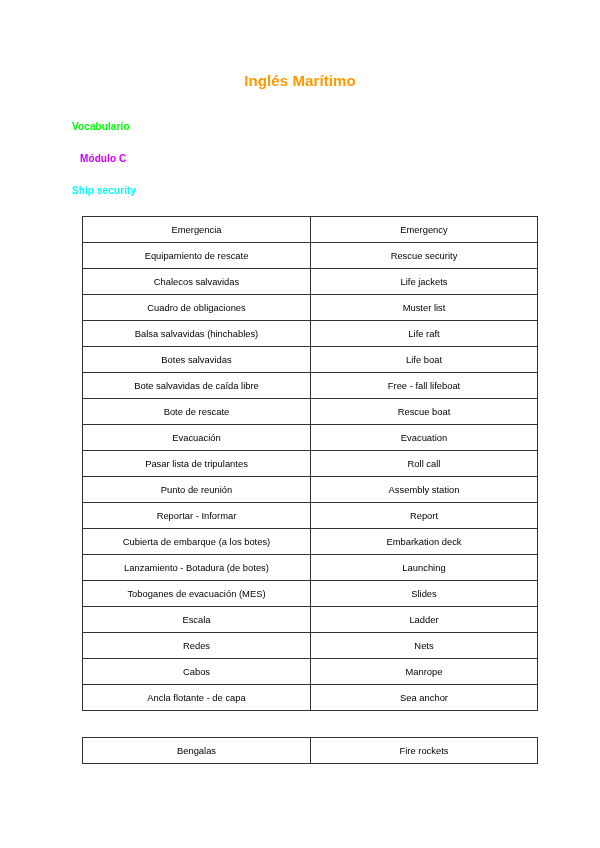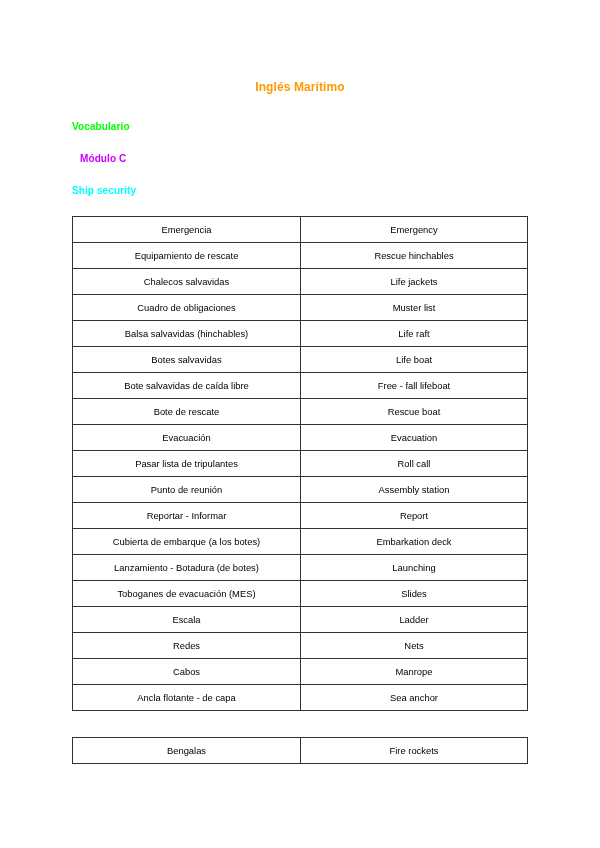--- a/index.html
+++ b/index.html
@@ -22,24 +22,24 @@
     height: 848px;
     box-sizing: border-box;
     padding: 0;
     background: #ffffff;
     position: relative;
   }
 
   
   .doc-title {
     text-align: center;
-    font-size: 12px;
+    font-size: 15px;
     font-weight: bold;
     color: #ff9900;
-    margin: 8px;
+    margin: 0;
     padding: 0;
     position: absolute;
     left: 0;
     right: 0;
     top: 72px;
     letter-spacing: 0.1px;
   }
 
   .sub-heading {
     position: absolute;
@@ -51,21 +51,21 @@
     letter-spacing: 0.1px;
     white-space: nowrap;
   }
   .sub-heading.h-vocabulario { top: 121px; color: #00ff00; }
   .sub-heading.h-modulo      { top: 153px; color: #cc00ff; padding-left: 8px; }
   .sub-heading.h-shipsec     { top: 185px; color: #00ffff; }
 
   
   .vocab-table {
     position: absolute;
-    left: 72px;
+    left: 82px;
     width: 455px;
     border-collapse: collapse;
     table-layout: fixed;
     background: #86efac;
     padding-left: 20px;
   }
   .vocab-table.main-table { top: 216px; }
   .vocab-table.extra-table { top: 737px; border-radius: 13px; }
 
   .vocab-table col.col-es { width: 228px; }
@@ -103,21 +103,21 @@
       <col class="col-es">
       <col class="col-en">
     </colgroup>
     <tbody>
         <tr>
           <td>Emergencia</td>
           <td>Emergency</td>
         </tr>
         <tr>
           <td>Equipamiento de rescate</td>
-          <td>Rescue hinchables</td>
+          <td>Rescue security</td>
         </tr>
         <tr>
           <td>Chalecos salvavidas</td>
           <td>Life jackets</td>
         </tr>
         <tr>
           <td>Cuadro de obligaciones</td>
           <td>Muster list</td>
         </tr>
         <tr>

